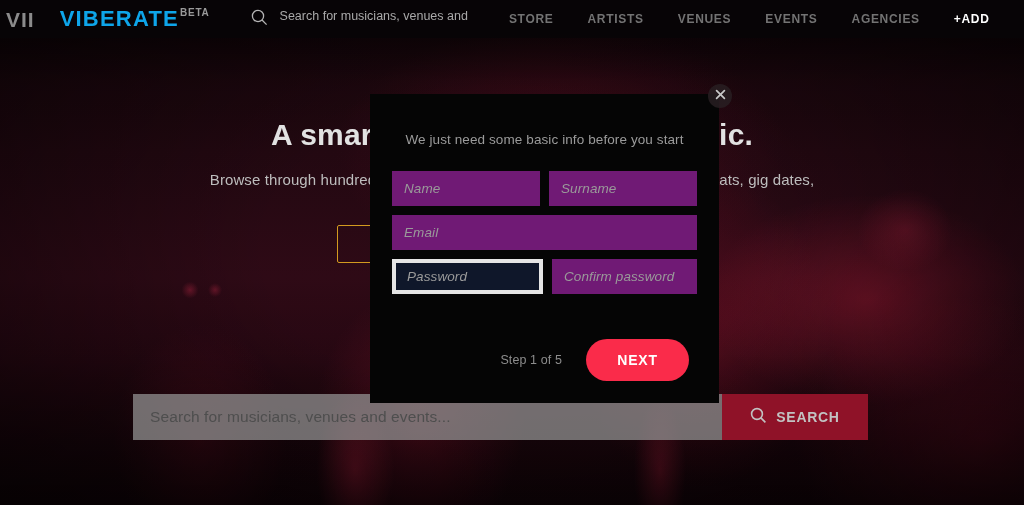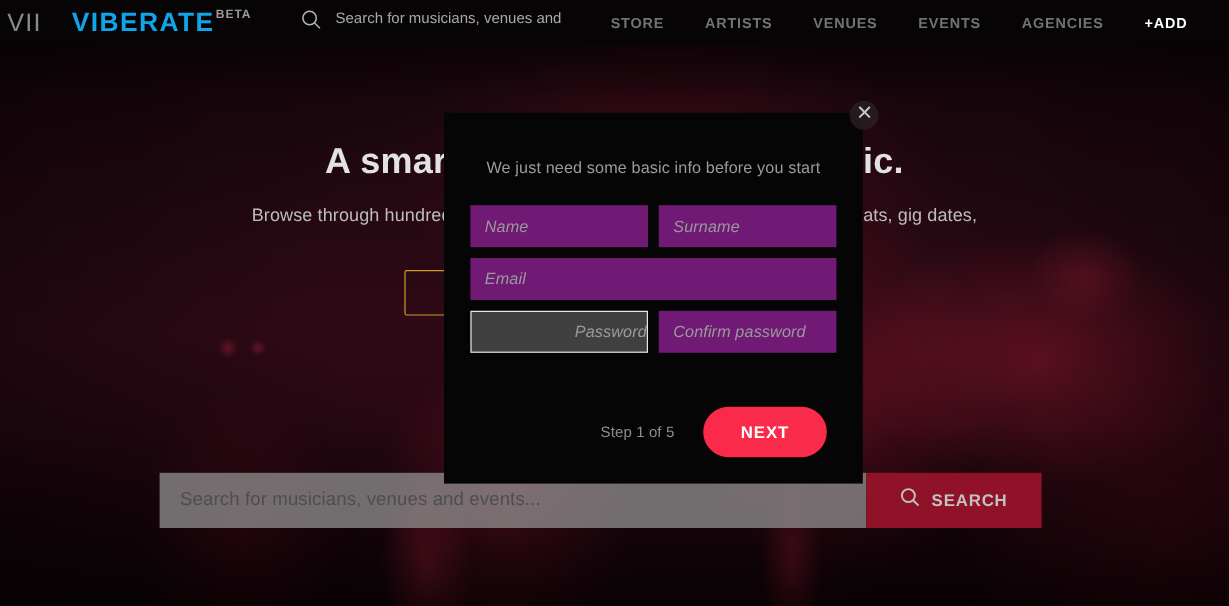--- a/index.html
+++ b/index.html
@@ -67,21 +67,21 @@
 
   .brand {
     display: flex;
     align-items: center;
     padding-left: 6px;
     height: 38px;
   }
   .brand-mark {
     font-family: "Liberation Sans", sans-serif;
     font-size: 21px;
-    font-weight: normal;
+    font-weight: bold;
     letter-spacing: 1px;
     color: #8b8b8b;
     line-height: 1;
     padding-right: 3px;
   }
   .brand-name {
     font-size: 22px;
     font-weight: bold;
     letter-spacing: 1.2px;
     color: #0ea5e9;
@@ -239,23 +239,22 @@
     background: #701a75;
     display: flex;
     align-items: center;
     padding-left: 11px;
     border: 1px solid transparent;
     cursor: text;
   }
   .field.half { flex: 1; }
   .field.full { width: 100%; }
   .field.focused {
-    border: 1px solid #e5e5e5;
-    background: #404040;
-    justify-content: flex-end;
+    border: 4px solid #e5e5e5;
+    background: #0f172a;
   }
   .field-placeholder {
     font-size: 13.5px;
     font-style: italic;
     color: #9a9a9a;
     letter-spacing: 0.1px;
   }
 
   .modal-footer {
     position: absolute;

